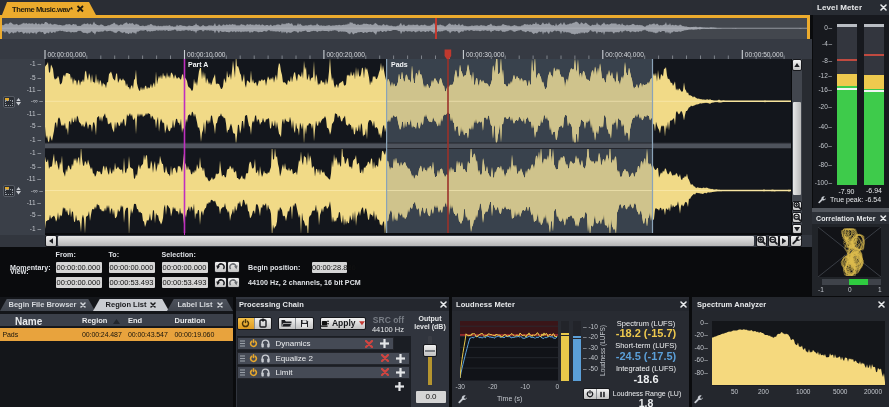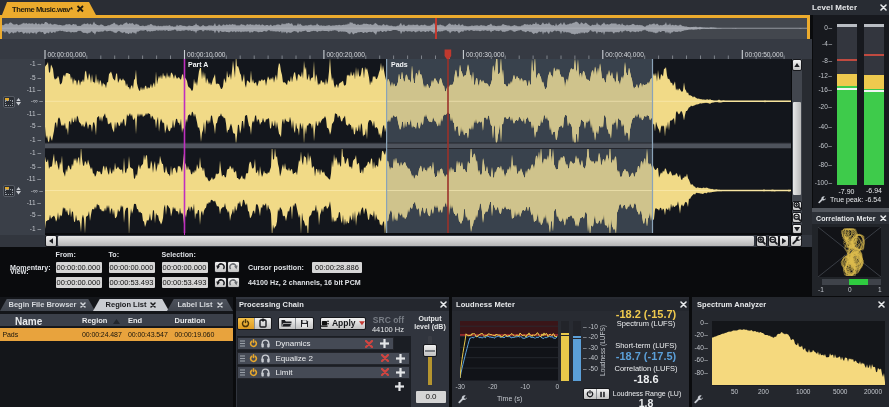--- a/index.html
+++ b/index.html
@@ -258,26 +258,26 @@
     </svg>
   </div>
 <div class="ab btn" style="left:227px;top:276.5px;width:13px;height:11.5px">
     <svg width="9" height="9" viewBox="0 0 9 9" style="">
       <g transform="scale(-1,1) translate(-9,0)">
         <path d="M7.4 7.0 A3.1 3.1 0 1 0 2.0 5.6" stroke="#6a6d72" stroke-width="1.5" fill="none"></path>
         <path d="M0.2 3.6 L3.9 4.3 L1.6 7.3 Z" fill="#6a6d72"></path>
       </g>
     </svg>
   </div>
-<div class="ab" style="left:248px;top:263.5px;font-size:7.1px;font-weight:bold;color:#dfe2e6;letter-spacing:0.05px">Cursor position:</div>
-<div class="ab vbox" style="left:312px;top:262px;width:50px">00:00:28.886</div>
+<div class="ab" style="left:248px;top:263.5px;font-size:7.1px;font-weight:bold;color:#dfe2e6;letter-spacing:0.05px">Begin position:</div>
+<div class="ab vbox" style="left:312px;top:262px;width:35px">00:00:28.886</div>
 <div class="ab" style="left:248px;top:278.5px;font-size:7.1px;font-weight:bold;color:#dfe2e6;letter-spacing:0.05px">44100 Hz, 2 channels, 16 bit PCM</div>
 <div class="ab" style="left:812px;top:0;width:77px;height:207.5px;background:#17191e;border-left:1px solid #0a0b0d"></div>
 <div class="ab" style="left:812px;top:0;width:77px;height:15px;background:#282c33;display:flex;align-items:center">
-    <span class="ttl" style="">Level Meter</span>
+    <span class="ttl" style="margin-left:5px">Level Meter</span>
   </div>
 <div class="ab" style="left:880px;top:4px">
     <svg width="7" height="7" viewBox="0 0 7 7" style="">
       <path d="M1 1 L6 6 M6 1 L1 6" stroke="#e8eaec" stroke-width="1.6" stroke-linecap="round"></path>
     </svg>
   </div>
 <div class="ab" style="left:810px;top:24.4px;width:22px;text-align:right;font-size:6.5px;color:#c3c7cd;white-space:nowrap">0 –</div>
 <div class="ab" style="left:810px;top:40.2px;width:22px;text-align:right;font-size:6.5px;color:#c3c7cd;white-space:nowrap">-4 –</div>
 <div class="ab" style="left:810px;top:56.5px;width:22px;text-align:right;font-size:6.5px;color:#c3c7cd;white-space:nowrap">-8 –</div>
 <div class="ab" style="left:810px;top:72.1px;width:22px;text-align:right;font-size:6.5px;color:#c3c7cd;white-space:nowrap">-12 –</div>
@@ -575,24 +575,24 @@
 <div class="ab" style="left:572.5px;top:321px;width:8.5px;height:59.5px;background:#22242a"></div>
 <div class="ab" style="left:572.5px;top:336px;width:8.5px;height:1.8px;background:#5b9fd8"></div>
 <div class="ab" style="left:572.5px;top:339px;width:8.5px;height:41.5px;background:#5b9fd8"></div>
 <div class="ab" style="left:583px;top:322.7px;font-size:6.5px;color:#c3c7cd">– -10</div>
 <div class="ab" style="left:583px;top:333.1px;font-size:6.5px;color:#c3c7cd">– -20</div>
 <div class="ab" style="left:583px;top:343.8px;font-size:6.5px;color:#c3c7cd">– -30</div>
 <div class="ab" style="left:583px;top:354.2px;font-size:6.5px;color:#c3c7cd">– -40</div>
 <div class="ab" style="left:583px;top:364.6px;font-size:6.5px;color:#c3c7cd">– -50</div>
 <div class="ab" style="left:594px;top:344px;font-size:6.5px;color:#c3c7cd;transform:rotate(-90deg);transform-origin:center;white-space:nowrap;width:70px;text-align:center;top:347px;left:567px">Loudness (LUFS)</div>
 <div class="ab" style="left:586px;top:318.5px;width:120px;text-align:center;color:#eceef0;font-size:7.5px">Spectrum (LUFS)</div>
-<div class="ab" style="left:586px;top:308px;width:120px;text-align:center;color:#eceef0;font-size:11px;font-weight:bold;color:#eec94e">-18.2 (-15.7)</div>
+<div class="ab" style="left:586px;top:327px;width:120px;text-align:center;color:#eceef0;font-size:11px;font-weight:bold;color:#eec94e">-18.2 (-15.7)</div>
 <div class="ab" style="left:586px;top:341px;width:120px;text-align:center;color:#eceef0;font-size:7.5px">Short-term (LUFS)</div>
-<div class="ab" style="left:586px;top:349.5px;width:120px;text-align:center;color:#eceef0;font-size:11px;font-weight:bold;color:#5b9fd8">-18.7 (-17.5)</div>
-<div class="ab" style="left:586px;top:364px;width:120px;text-align:center;color:#eceef0;font-size:7.5px">Correlation (LUFS)</div>
+<div class="ab" style="left:586px;top:349.5px;width:120px;text-align:center;color:#eceef0;font-size:11px;font-weight:bold;color:#5b9fd8">-24.5 (-17.5)</div>
+<div class="ab" style="left:586px;top:364px;width:120px;text-align:center;color:#eceef0;font-size:7.5px">Integrated (LUFS)</div>
 <div class="ab" style="left:586px;top:372.5px;width:120px;text-align:center;color:#eceef0;font-size:11px;font-weight:bold">-18.6</div>
 <div class="ab" style="left:592px;top:390px;width:120px;text-align:center;color:#eceef0;font-size:7px;width:110px">Loudness Range (LU)</div>
 <div class="ab" style="left:586px;top:396.5px;width:120px;text-align:center;color:#eceef0;font-size:10.5px;font-weight:bold">1.8</div>
 <div class="ab" style="left:582.5px;top:388px;width:27px;height:12px;border:1px solid #17181c;border-radius:2px;overflow:hidden;display:flex">
     <div style="width:13.5px;background:linear-gradient(#f2f2f2,#c2c2c2);display:flex;align-items:center;justify-content:center">
       <svg width="8" height="8" viewBox="0 0 8 8" style="">
         <path d="M 2.272 1.9749999999999996 A 2.7 2.7 0 1 0 5.728 1.9749999999999996" stroke="#1c1d21" stroke-width="1.3" fill="none" stroke-linecap="round"></path>
         <line x1="4.0" y1="0.6499999999999998" x2="4.0" y2="3.0" stroke="#1c1d21" stroke-width="1.3" stroke-linecap="round"></line>
       </svg>
     </div>

